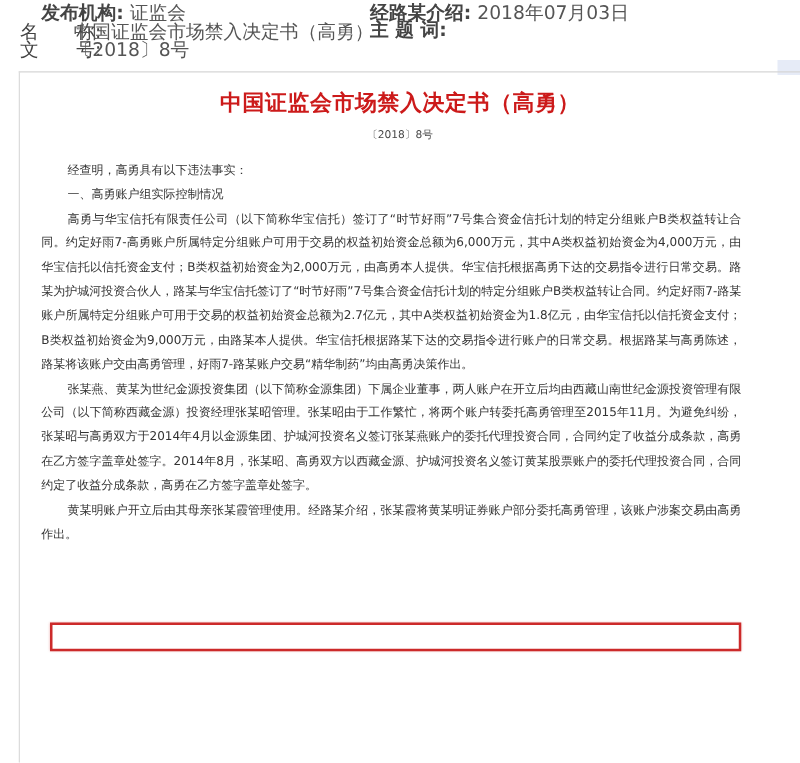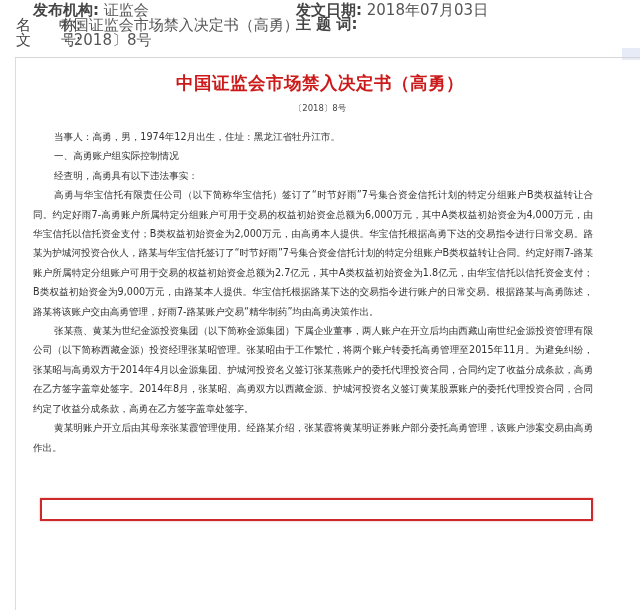--- a/index.html
+++ b/index.html
@@ -46,21 +46,21 @@
   </style>
 </head>
 <body>
 
 <div class="meta">
   <div class="row" style="left:33px; top:4px;">
     <span class="lbl">发布机构:</span>
     <span>证监会</span>
   </div>
   <div class="row" style="left:296px; top:4px;">
-    <span class="lbl">发文日期:</span>
+    <span class="lbl">经路某介绍:</span>
     <span>2018年07月03日</span>
   </div>
   <div class="row" style="left:16px; top:19px;">
     <span class="lbl-spaced">名　　称:</span>
     <span>中国证监会市场禁入决定书（高勇）</span>
   </div>
   <div class="row" style="left:16px; top:34px;">
     <span class="lbl-spaced">文　　号:</span>
     <span>〔2018〕8号</span>
   </div>
@@ -70,22 +70,21 @@
   </div>
 </div>
 
 <div class="corner-tab"></div>
 <div class="doc"></div>
 
 <div class="title">中国证监会市场禁入决定书（高勇）</div>
 <div class="docnum">〔2018〕8号</div>
 
 <div class="body-text">
-  <p>当事人：高勇，男，1974年12月出生，住址：黑龙江省牡丹江市。</p>
+  <p>经查明，高勇具有以下违法事实：</p>
   <p>一、高勇账户组实际控制情况</p>
-  <p>经查明，高勇具有以下违法事实：</p>
   <p>高勇与华宝信托有限责任公司（以下简称华宝信托）签订了“时节好雨”7号集合资金信托计划的特定分组账户B类权益转让合同。约定好雨7-高勇账户所属特定分组账户可用于交易的权益初始资金总额为6,000万元，其中A类权益初始资金为4,000万元，由华宝信托以信托资金支付；B类权益初始资金为2,000万元，由高勇本人提供。华宝信托根据高勇下达的交易指令进行日常交易。路某为护城河投资合伙人，路某与华宝信托签订了“时节好雨”7号集合资金信托计划的特定分组账户B类权益转让合同。约定好雨7-路某账户所属特定分组账户可用于交易的权益初始资金总额为2.7亿元，其中A类权益初始资金为1.8亿元，由华宝信托以信托资金支付；B类权益初始资金为9,000万元，由路某本人提供。华宝信托根据路某下达的交易指令进行账户的日常交易。根据路某与高勇陈述，路某将该账户交由高勇管理，好雨7-路某账户交易“精华制药”均由高勇决策作出。</p>
   <p>张某燕、黄某为世纪金源投资集团（以下简称金源集团）下属企业董事，两人账户在开立后均由西藏山南世纪金源投资管理有限公司（以下简称西藏金源）投资经理张某昭管理。张某昭由于工作繁忙，将两个账户转委托高勇管理至2015年11月。为避免纠纷，张某昭与高勇双方于2014年4月以金源集团、护城河投资名义签订张某燕账户的委托代理投资合同，合同约定了收益分成条款，高勇在乙方签字盖章处签字。2014年8月，张某昭、高勇双方以西藏金源、护城河投资名义签订黄某股票账户的委托代理投资合同，合同约定了收益分成条款，高勇在乙方签字盖章处签字。</p>
   <p>黄某明账户开立后由其母亲张某霞管理使用。经路某介绍，张某霞将黄某明证券账户部分委托高勇管理，该账户涉案交易由高勇作出。</p>
 
 </div>
 
 <div class="highlight"></div>
 
 </body></html>

